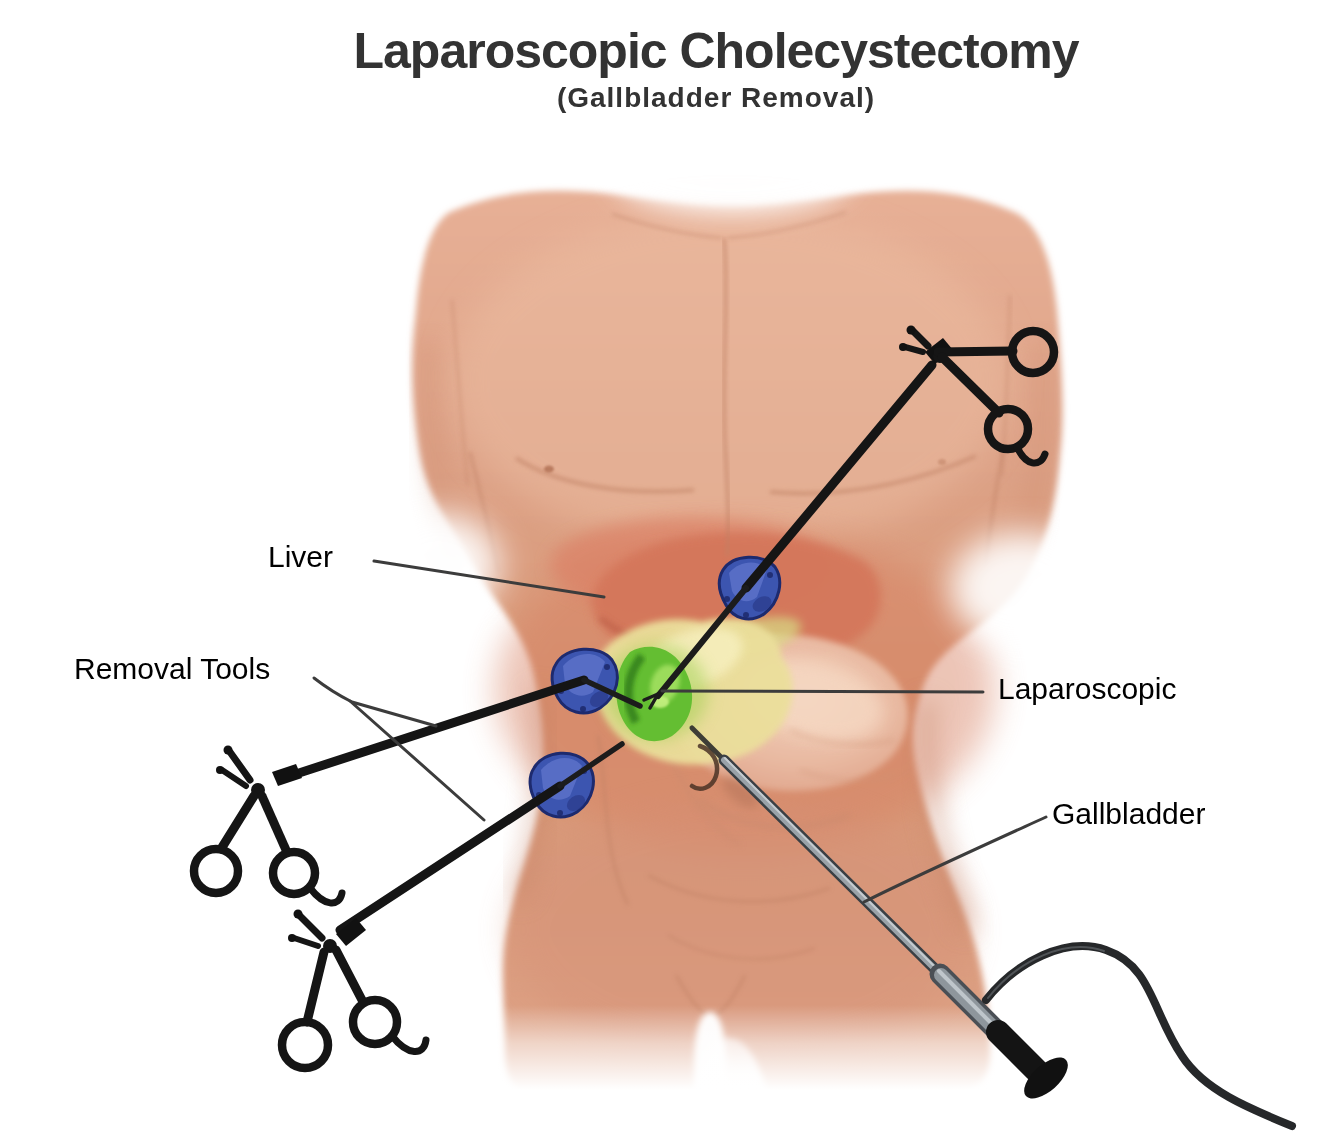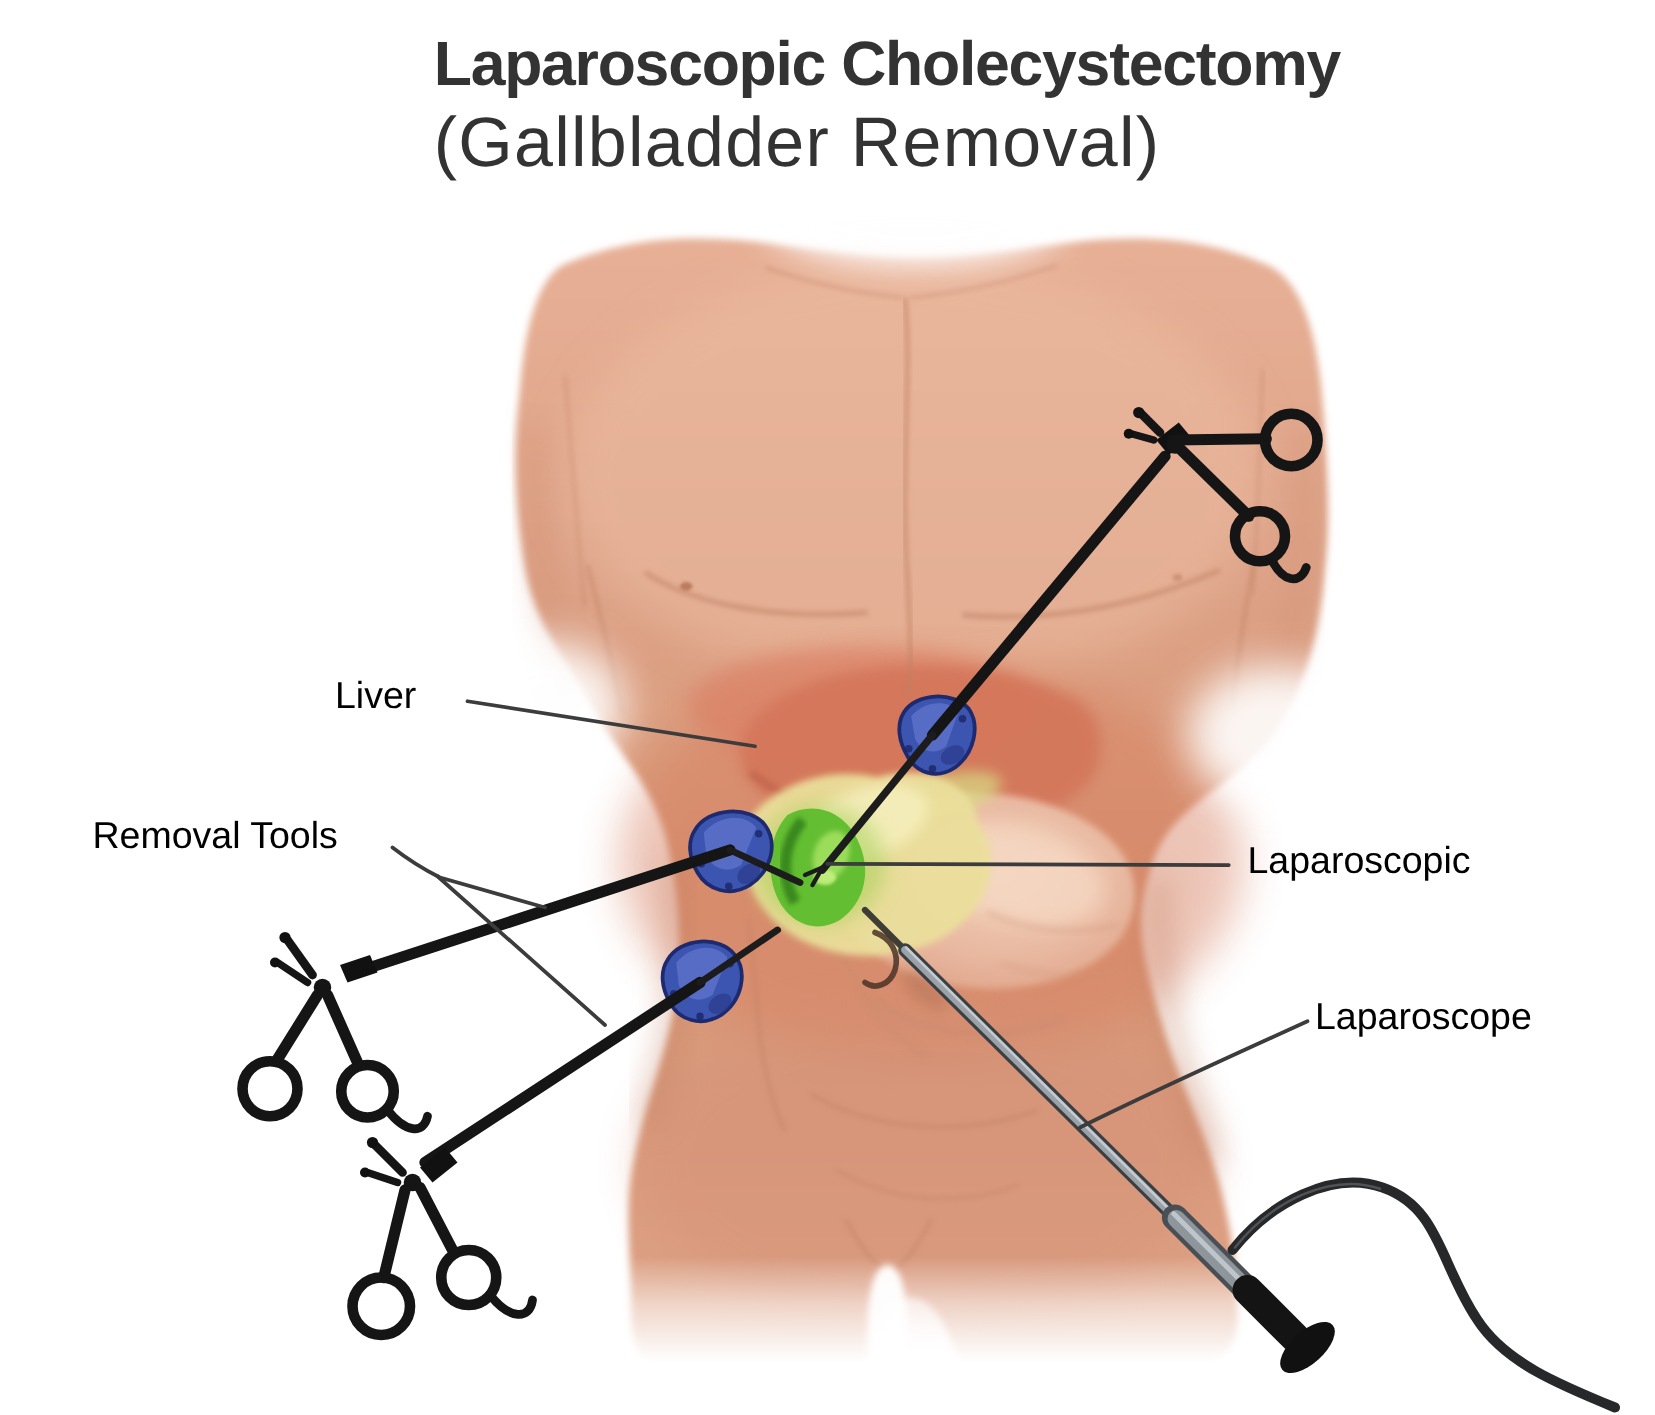--- a/index.html
+++ b/index.html
@@ -1,23 +1,23 @@
 <!DOCTYPE html>
 <html><head>
 <meta charset="utf-8">
 <style>
   html,body{margin:0;padding:0;background:#ffffff;}
   .stage{
     position:relative;width:1324px;height:1132px;background:#ffffff;overflow:hidden;
     font-family:"Liberation Sans", sans-serif;
   }
   .stage svg{position:absolute;left:0;top:0;}
-  .title{position:absolute;left:347px;top:24px;width:738px;color:#333;}
+  .title{position:absolute;left:347px;top:24px;width:738px;text-align:center;color:#333;}
   .title .t1{font-size:50px;font-weight:bold;letter-spacing:-1px;line-height:1.1;}
-  .title .t2{font-size:56px;font-weight:normal;letter-spacing:1px;line-height:1.1;margin-top:4px;}
+  .title .t2{font-size:28px;font-weight:bold;letter-spacing:1px;line-height:1.1;margin-top:4px;}
   .lbl{position:absolute;font-size:30px;color:#000000;white-space:nowrap;line-height:1;}
 </style>
 </head>
 <body>
 
 <div class="stage">
 
 <svg width="1324" height="1132" viewBox="0 0 1324 1132">
   <defs>
     <linearGradient id="skinGrad" x1="0" y1="0" x2="0" y2="1">
@@ -274,15 +274,15 @@
 </svg>
 
 <div class="title">
   <div class="t1">Laparoscopic Cholecystectomy</div>
   <div class="t2">(Gallbladder Removal)</div>
 </div>
 
 <div class="lbl" style="left:268px;top:542px;">Liver</div>
 <div class="lbl" style="left:74px;top:654px;">Removal Tools</div>
 <div class="lbl" style="left:998px;top:674px;">Laparoscopic</div>
-<div class="lbl" style="left:1052px;top:799px;">Laparoscope</div>
+<div class="lbl" style="left:1052px;top:799px;">Gallbladder</div>
 
 </div>
 
 </body></html>

